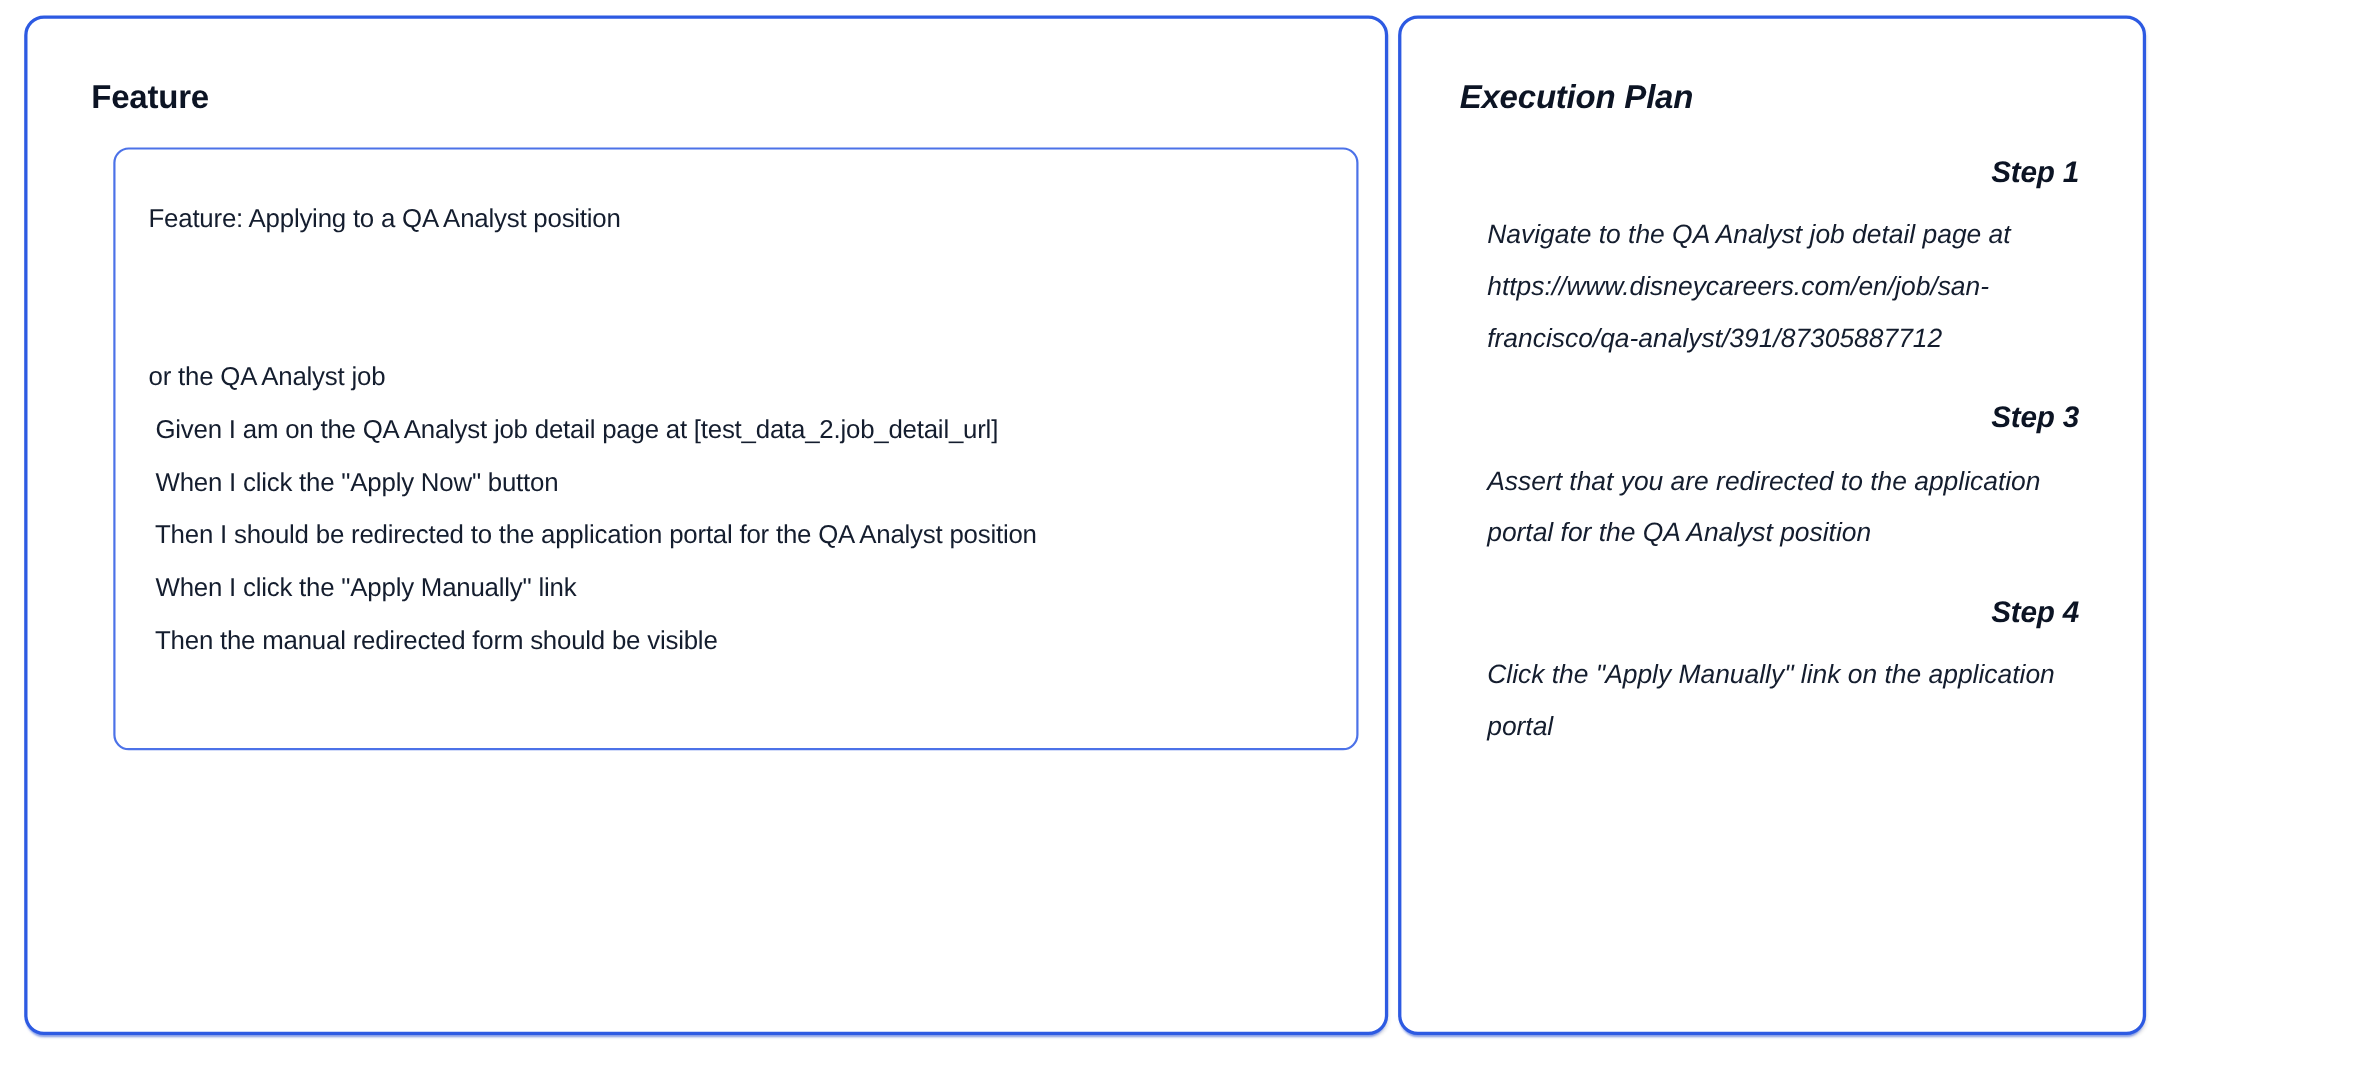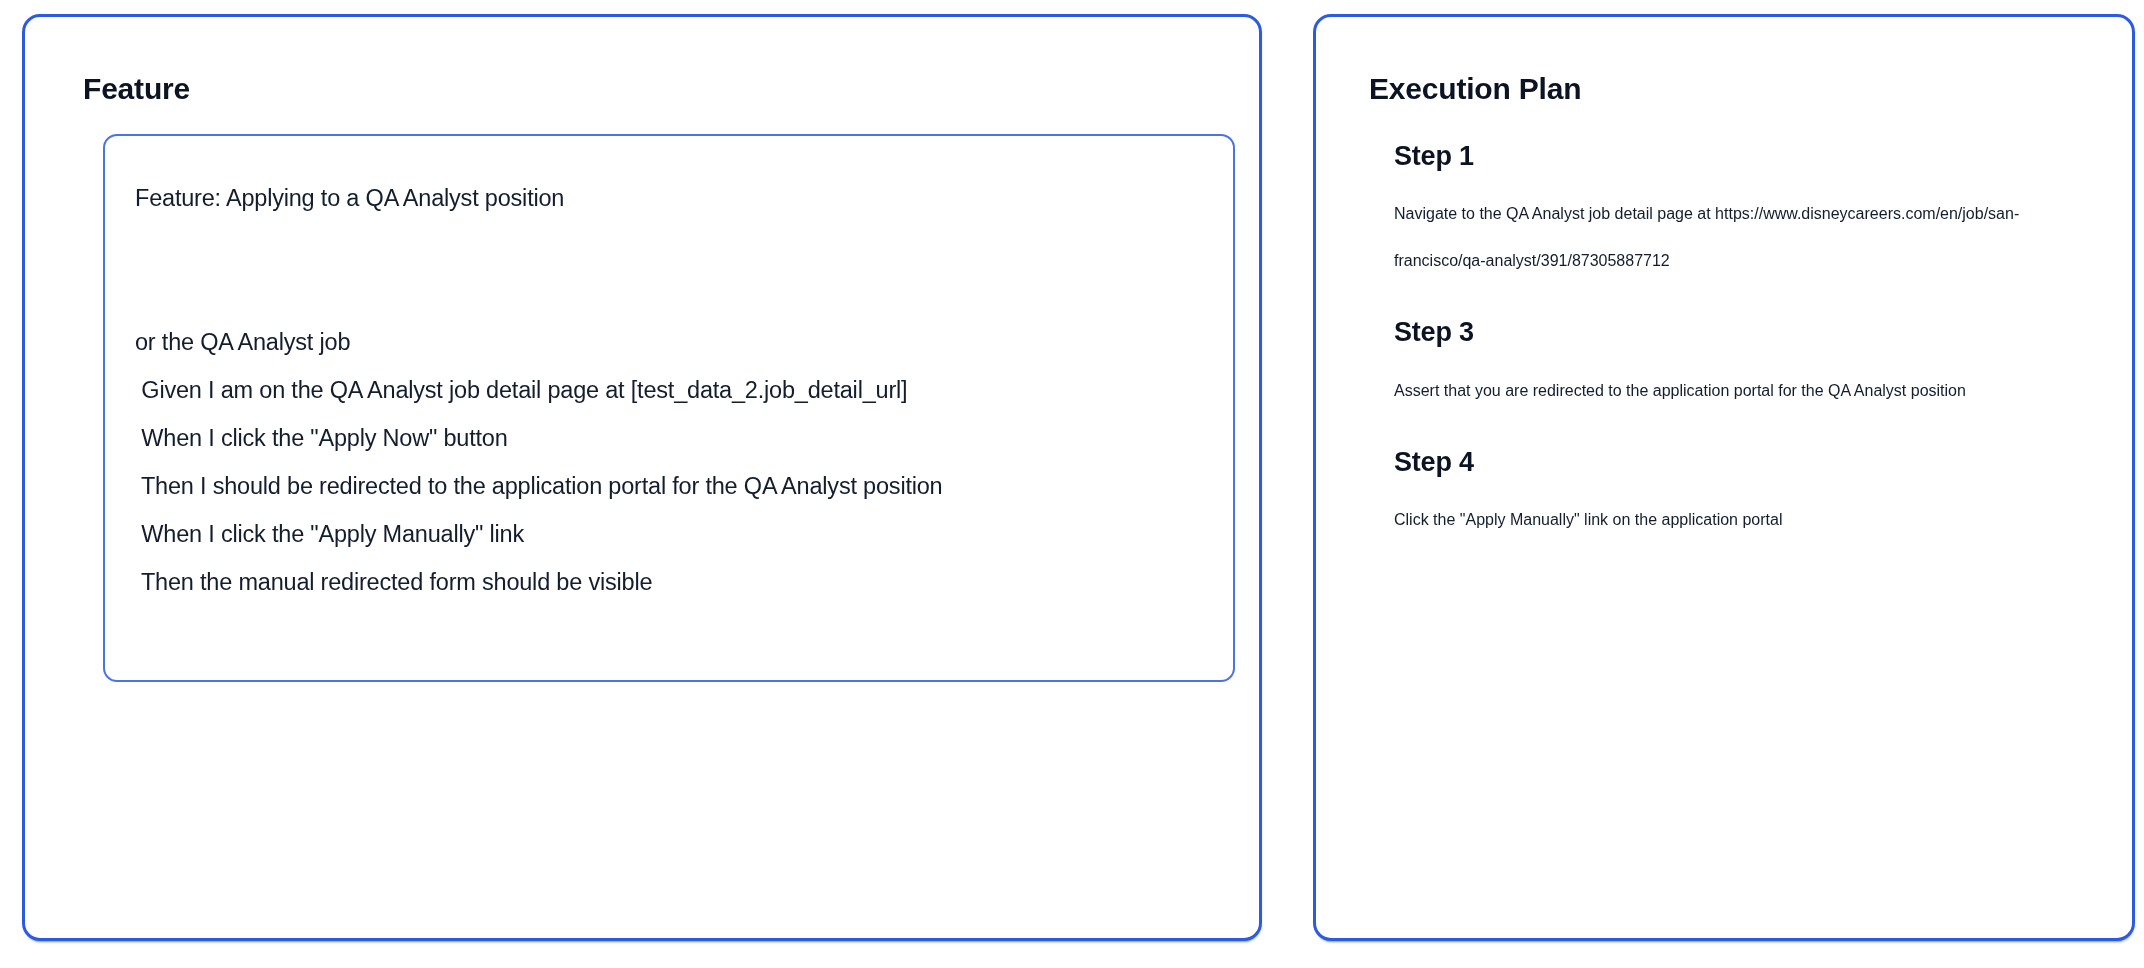--- a/index.html
+++ b/index.html
@@ -17,21 +17,21 @@
   }
   .canvas{position:relative;width:2144px;height:968px;background:#ffffff;}
   .panel{
     position:absolute;top:14px;height:927px;
     background:#ffffff;
     border:3px solid var(--panel-border);
     border-radius:18px;
     box-shadow:0 3px 2px -2px rgba(45,90,226,0.55),2px 3px 3px -2px rgba(15,23,42,0.10);
   }
   .panel-left{left:22px;width:1240px;padding:52px 50px 0 58px;}
-  .panel-right{left:1313px;width:822px;padding:52px 58px 0 53px;}
+  .panel-right{left:1271px;width:680px;padding:52px 58px 0 53px;font-style:italic;}
   h2.panel-title{
     margin:0;font-size:30px;font-weight:700;line-height:1.3;
     color:var(--heading-text);letter-spacing:-0.2px;
   }
   .feature-box{
     margin-top:26px;
     width:1132px;height:548px;
     border:2px solid var(--box-border);
     border-radius:14px;
     padding:38px 26px 0 30px;
@@ -44,25 +44,25 @@
     font-size:23.5px;
     line-height:48px;
     min-height:48px;
     color:var(--body-text);
     letter-spacing:-0.2px;
   }
   .steps{margin-top:10px;padding-left:25px;padding-right:0;}
   .step h3{
     margin:30px 0 0;
     font-size:27px;font-weight:700;line-height:1.35;
-    color:var(--heading-text);letter-spacing:-0.2px;
+    color:var(--heading-text);letter-spacing:-0.2px;text-align:right;
   }
   .step p{
     margin:16px 0 0;
-    font-size:16px;font-weight:400;
+    font-size:24px;font-weight:400;
     line-height:47px;
     max-width:686px;
     color:var(--body-text);
     overflow-wrap:break-word;
   }
 </style>
 </head>
 <body>
 
 <div class="canvas">

